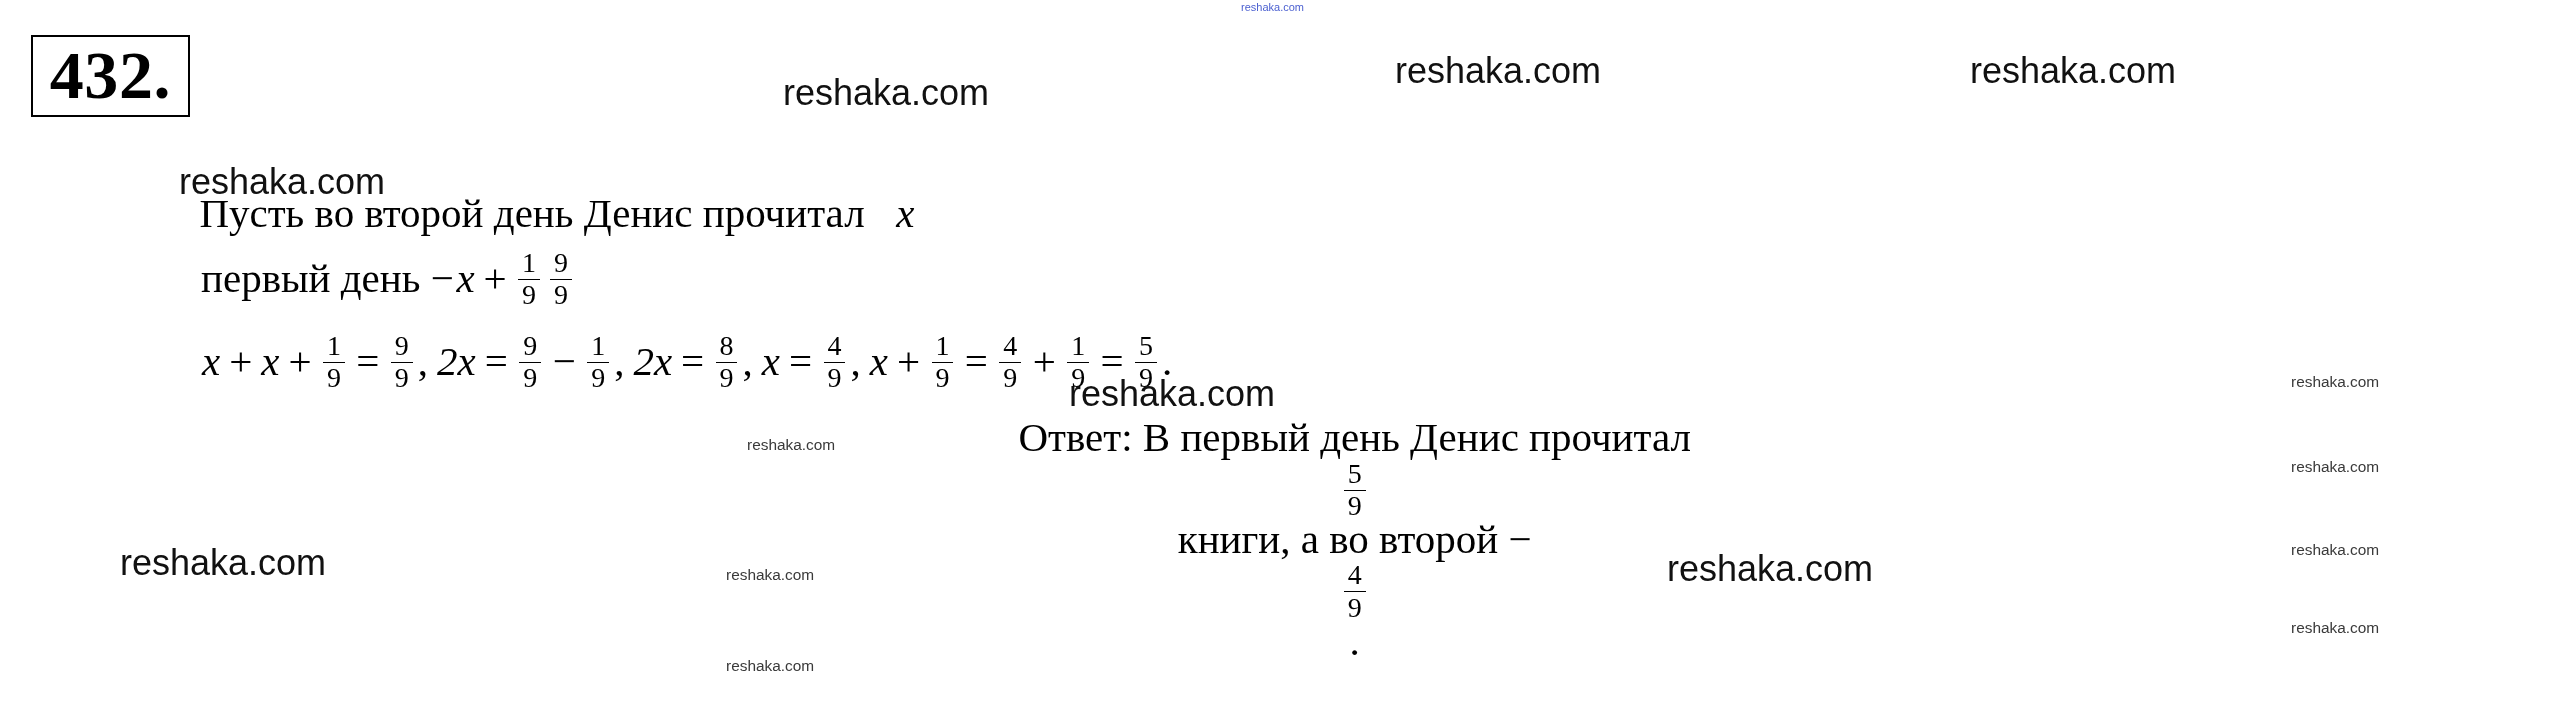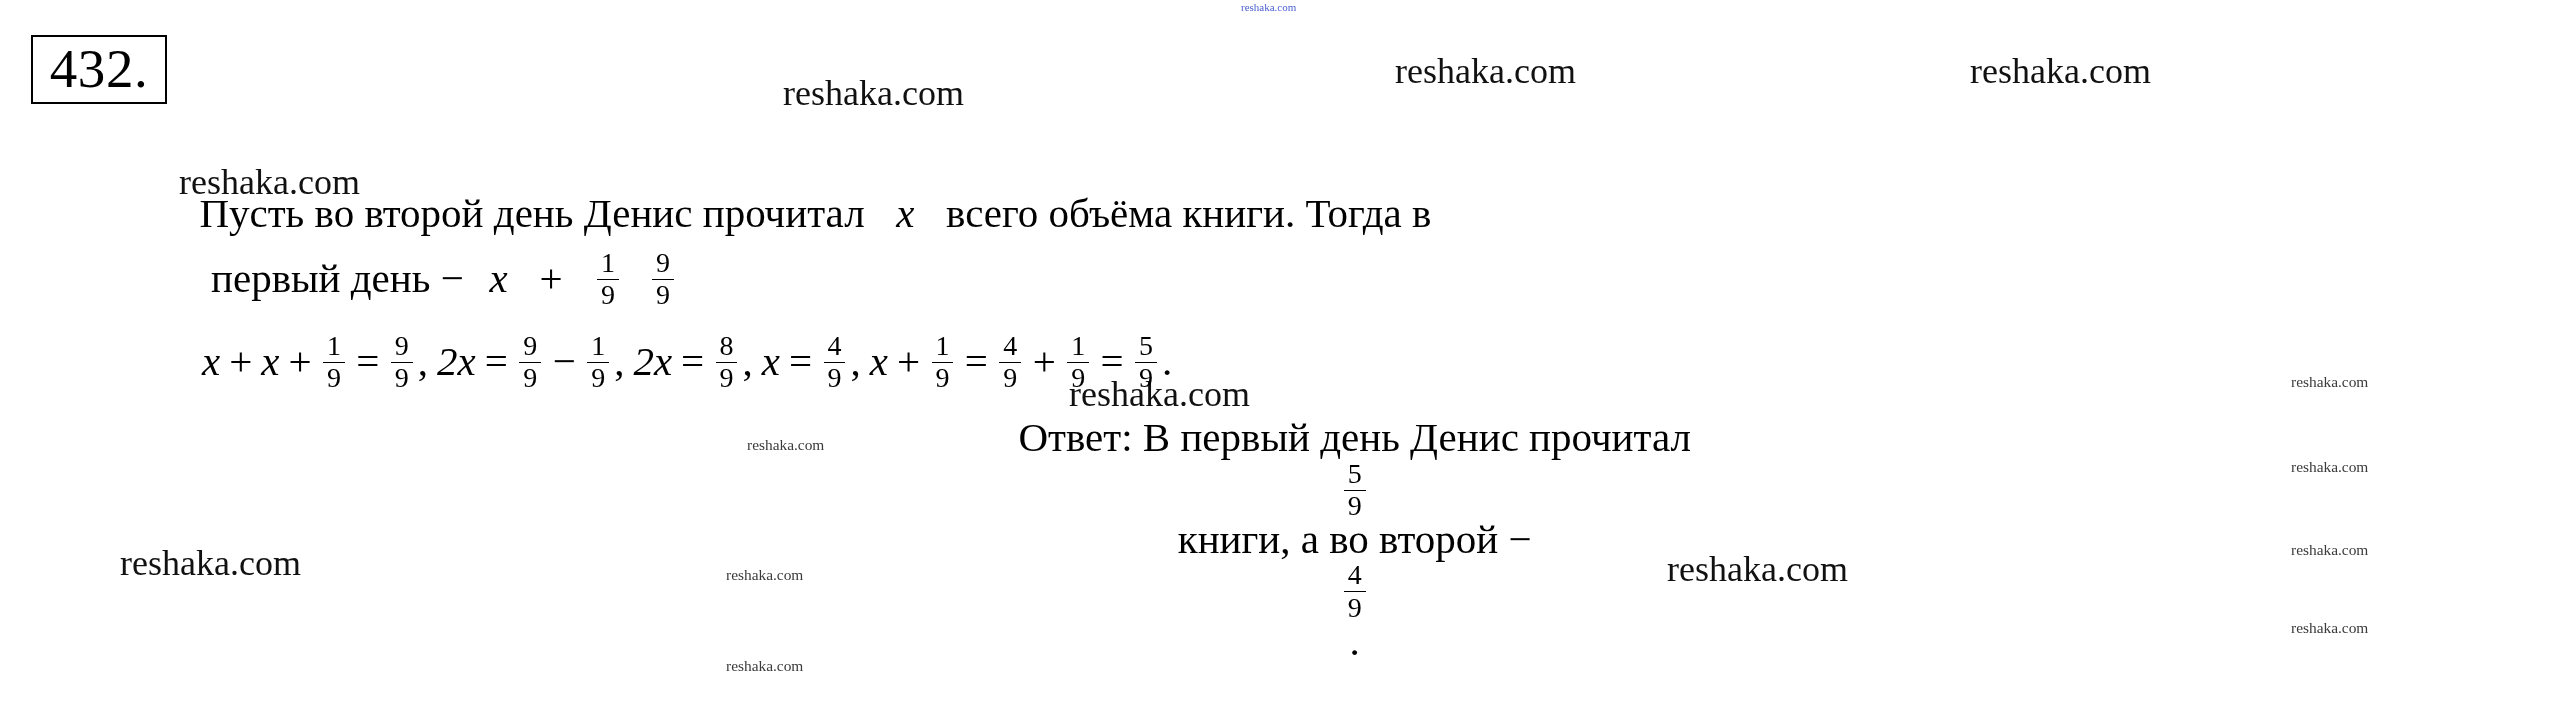--- a/index.html
+++ b/index.html
@@ -16,32 +16,32 @@
     overflow: hidden;
   }
 
   
   .problem-number {
     position: absolute;
     left: 31px;
     top: 35px;
     border: 2.6px solid #000;
     padding: 3.9px 16.7px 6.4px 16.7px;
-    font-size: 55px;
+    font-size: 68px;
     line-height: 1;
     font-family: "Liberation Serif", serif;
-    font-weight: normal;
+    font-weight: bold;
     letter-spacing: 0.6px;
   }
 
   
   .wm {
     position: absolute;
     color: #111111;
-    font-family: Liberation Serif, serif;
+    font-family: Liberation Sans, sans-serif;
     white-space: nowrap;
     pointer-events: none;
   }
   .wm.grey   { color: #3a3a3a; }
   .wm.blue   { color: #4a5fd0; }
 
   
   .solution {
     position: absolute;
     left: 193px;
@@ -50,21 +50,21 @@
   }
   .line {
     display: flex;
     align-items: center;
     flex-wrap: nowrap;
     font-size: 41px;
     line-height: 1.0;
     white-space: pre;
   }
   .line.l1 { margin-left: 6.4px; gap: 29px; }
-  .line.l2 { margin-left: 18px; margin-top: 14px; gap: 23px; }
+  .line.l2 { margin-left: 8px; margin-top: 14px; }
   .line.l3 { margin-left: 6.4px; margin-top: 22px; }
   .line.l4 { margin-left: 6.4px; margin-top: 26px; flex-direction: column; }
 
   .ital { font-style: italic; padding: 0 2.6px; }
   .op   { padding: 0 6.4px; }
 
   
   .frac {
     display: inline-flex;
     flex-direction: column;
@@ -104,21 +104,20 @@
 <div class="wm grey" style="left:2291px; top:373px; font-size:15.4px;">reshaka.com</div>
 <div class="wm grey" style="left:2291px; top:458px; font-size:15.4px;">reshaka.com</div>
 <div class="wm grey" style="left:2291px; top:541px; font-size:15.4px;">reshaka.com</div>
 <div class="wm grey" style="left:2291px; top:619px; font-size:15.4px;">reshaka.com</div>
 
 <div class="solution">
 
   <div class="line l1">
     <span>Пусть во второй день Денис прочитал</span>
     <span class="ital">x</span>
-    <span>всего объёма книги. Тогда в</span>
   </div>
 
   <div class="line l2">
     <span>первый день −</span>
     <span class="ital">x</span>
     <span class="op">+</span>
     <span class="frac">
       <span class="num">1</span>
       <span class="den">9</span>
     </span>

